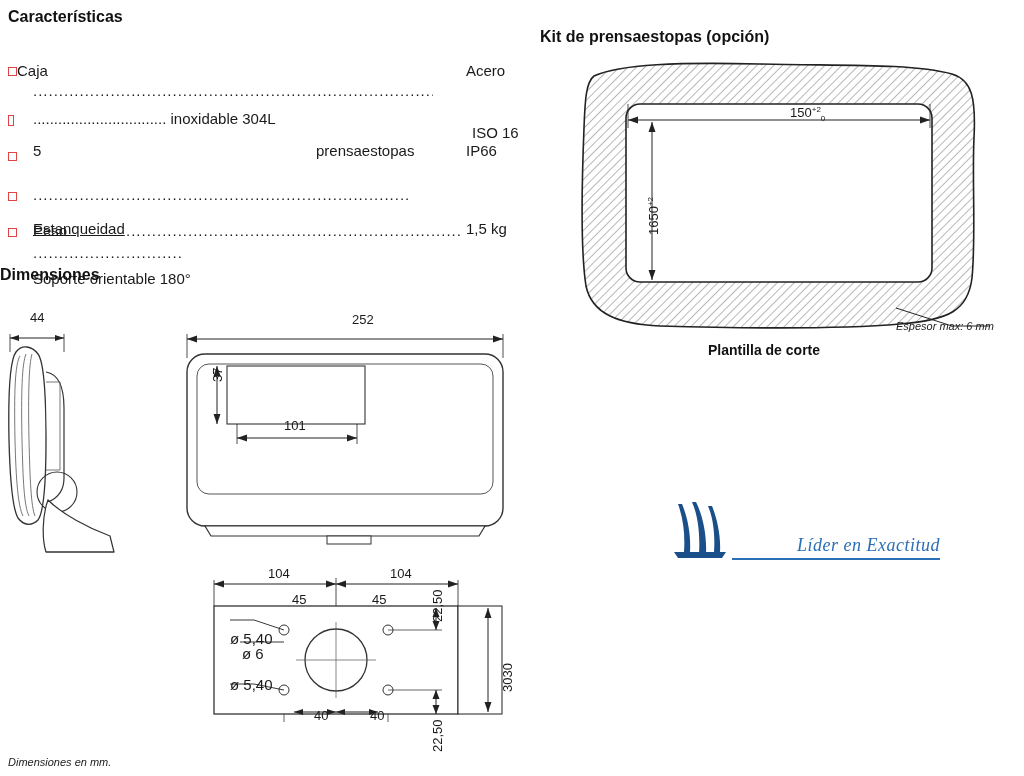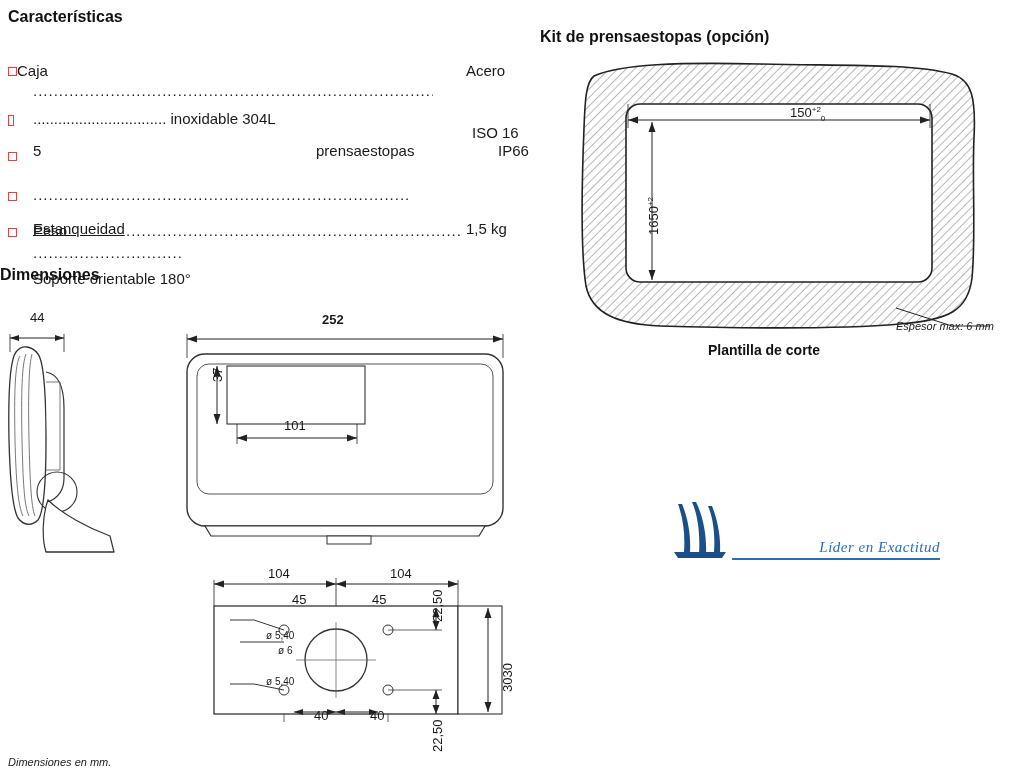--- a/index.html
+++ b/index.html
@@ -15,34 +15,34 @@
   .h-title{
     font-size:16px;font-weight:bold;color:#111;
   }
   .spec-label{font-size:15px;color:#1a1a1a;}
   .spec-value{font-size:15px;color:#1a1a1a;}
   .dots{
     font-size:15px;color:#1a1a1a;letter-spacing:1px;white-space:nowrap;overflow:hidden;
   }
   .small-italic{font-size:11px;font-style:italic;color:#222;}
   .dim-num{font-size:13px;color:#1a1a1a;font-family:"Liberation Sans",sans-serif;}
-  .dim-num-sm{font-size:10px;color:#1a1a1a;margin-left:36px;}
+  .dim-num-sm{font-size:15px;color:#1a1a1a;}
   .kit-title{font-size:16px;font-weight:bold;color:#111;}
   .plantilla{font-size:14px;font-weight:bold;color:#111;}
   svg{display:block;}
   .rot90{transform:rotate(-90deg);transform-origin:left top;}
   .sup{font-size:8px;vertical-align:super;line-height:1;}
   .sub{font-size:8px;vertical-align:sub;line-height:1;}
   .logo-text{
     font-family:"Liberation Sans",sans-serif;
     font-size:38px;font-weight:bold;color:#1b4f8a;letter-spacing:-1px;
   }
   .logo-sub{
     font-family:"Liberation Serif",serif;
-    font-size:15px;font-style:italic;color:#2a6fb5;letter-spacing:.5px;
+    font-size:18px;font-style:italic;color:#2a6fb5;letter-spacing:.5px;
   }
 </style>
 </head>
 <body>
 
 <div class="abs h-title" style="left:8px;top:8px;">Características</div>
 
 <div class="abs" style="left:8px;top:62px;width:520px;">
 
   <div class="abs" style="left:0;top:5px;">
@@ -62,21 +62,21 @@
   <div class="abs spec-label" style="left:25px;top:48px;">................................ inoxidable 304L</div>
   <div class="abs spec-value" style="left:464px;top:48px;margin-top:14px;">ISO 16</div>
 
   <div class="abs" style="left:0;top:90px;">
     <svg width="9" height="9">
         <rect x="0.5" y="0.5" width="8" height="8" fill="none" stroke="#d44" stroke-width="1"></rect>
       </svg>
   </div>
   <div class="abs spec-label" style="left:25px;top:80px;">5</div>
   <div class="abs spec-label" style="left:308px;top:80px;">prensaestopas</div>
-  <div class="abs spec-value" style="left:458px;top:80px;margin-left:32px;">IP66</div>
+  <div class="abs spec-value" style="left:458px;top:80px;">IP66</div>
 
   <div class="abs" style="left:0;top:130px;">
     <svg width="9" height="9">
         <rect x="0.5" y="0.5" width="8" height="8" fill="none" stroke="#d44" stroke-width="1"></rect>
       </svg>
   </div>
   <div class="abs dots" style="left:25px;top:124px;width:405px;">.........................................................................</div>
 
   <div class="abs" style="left:0;top:166px;">
     <svg width="9" height="9">
@@ -158,21 +158,21 @@
     <path d="M44,42 C56,44 62,56 62,78 L62,148 C62,160 56,168 46,172" fill="#fff" stroke="#333" stroke-width="1.2"></path>
     <path d="M44,52 L58,52 L58,140 L44,140" fill="none" stroke="#555" stroke-width="0.8"></path>
 
     <circle cx="55" cy="162" r="20" fill="none" stroke="#333" stroke-width="1.1"></circle>
 
     <path d="M46,170 C60,184 86,198 108,206 L112,222 L44,222 C40,210 40,186 46,170 Z" fill="#fff" stroke="#333" stroke-width="1.2"></path>
     <line x1="44" y1="222" x2="112" y2="222" stroke="#333" stroke-width="1.2"></line>
   </svg>
 </div>
 
-<div class="abs dim-num" style="left:322px;top:312px;font-weight:bold;">252</div>
+<div class="abs dim-num" style="left:352px;top:312px;">252</div>
 <div class="abs" style="left:175px;top:330px;">
   <svg width="350" height="230" viewBox="0 0 350 230">
 
     <line x1="12" y1="9" x2="328" y2="9" stroke="#222" stroke-width="1"></line>
     <polygon points="12,9 22,5.5 22,12.5" fill="#222"></polygon>
     <polygon points="328,9 318,5.5 318,12.5" fill="#222"></polygon>
     <line x1="12" y1="4" x2="12" y2="28" stroke="#222" stroke-width="0.8"></line>
     <line x1="328" y1="4" x2="328" y2="28" stroke="#222" stroke-width="0.8"></line>
 
     <rect x="12" y="24" width="316" height="172" rx="18" ry="18" fill="#fff" stroke="#333" stroke-width="1.4"></rect>

